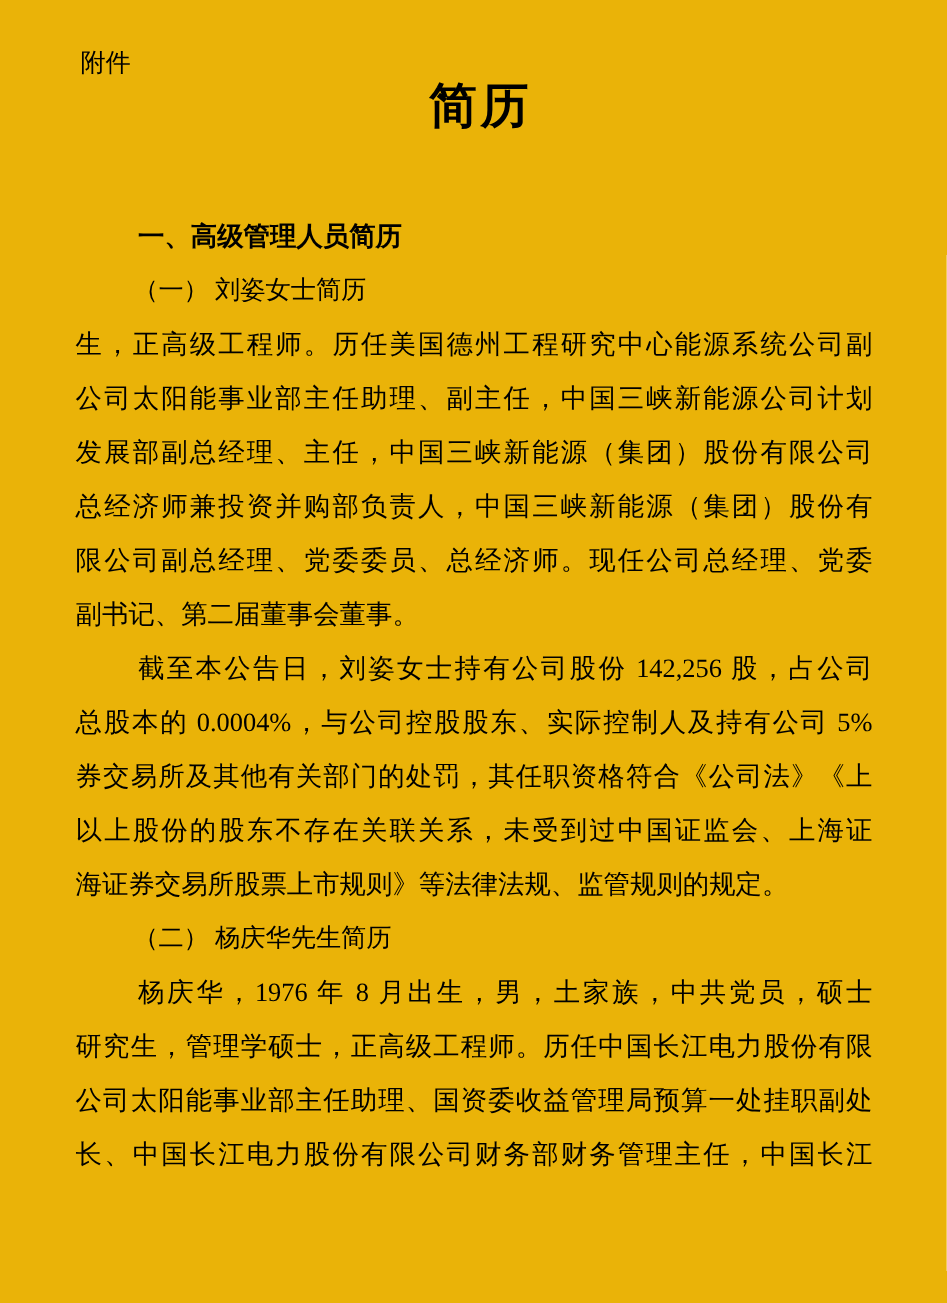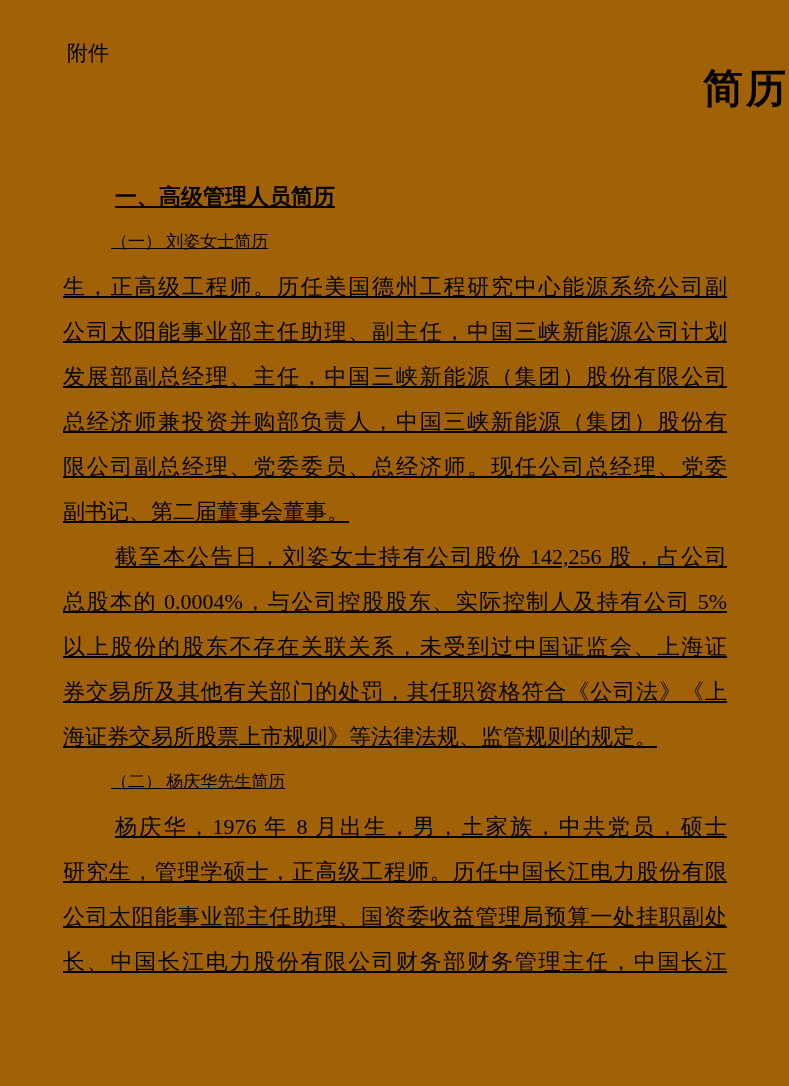--- a/index.html
+++ b/index.html
@@ -4,70 +4,69 @@
 <style>
   html, body {
     margin: 0;
     padding: 0;
     background: #ffffff;
   }
   .page {
     position: relative;
     width: 789px;
     height: 1086px;
-    background: #a16207;
+    background: #eab308;
     color: #000000;
     overflow: hidden;
     font-family: "Liberation Serif", "DejaVu Serif", serif;
   }
   .attachment-label {
     position: absolute;
     left: 67px;
     top: 41px;
     font-family: "Liberation Sans", "DejaVu Sans", sans-serif;
     font-size: 21px;
     line-height: 1.15;
     font-weight: 500;
   }
   .doc-title {
     position: absolute;
     left: 12px;
     right: 0;
     top: 66px;
-    text-align: right;
+    text-align: center;
     font-family: "Liberation Serif", "DejaVu Serif", serif;
     font-weight: bold;
     font-size: 40px;
     letter-spacing: 3px;
     line-height: 1.15;
   }
   .document-body {
     position: absolute;
     left: 63px;
     top: 174px;
     width: 664px;
     font-size: 22px;
     line-height: 45px;
-    text-decoration: underline;
   }
   .document-body > div {
     height: 45px;
     white-space: nowrap;
   }
   .document-body > div.wrapblock {
     white-space: normal;
   }
   .section-heading {
     font-family: "Liberation Sans", "DejaVu Sans", sans-serif;
     font-weight: 700;
     font-size: 22px;
     padding-left: 52px;
   }
   .sub-heading {
-    font-size: 17px;
+    font-size: 21px;
     padding-left: 48px;
   }
   .line {
     font-size: 22px;
   }
   .justify {
     text-align: justify;
     text-align-last: justify;
     white-space: normal !important;
   }
@@ -87,22 +86,22 @@
       <div class="section-heading">一、高级管理人员简历</div>
       <div class="sub-heading">（一） 刘姿女士简历</div>
       <div class="line justify wrapblock">生，正高级工程师。历任美国德州工程研究中心能源系统公司副</div>
       <div class="line justify wrapblock">公司太阳能事业部主任助理、副主任，中国三峡新能源公司计划</div>
       <div class="line justify wrapblock">发展部副总经理、主任，中国三峡新能源（集团）股份有限公司</div>
       <div class="line justify wrapblock">总经济师兼投资并购部负责人，中国三峡新能源（集团）股份有</div>
       <div class="line justify wrapblock">限公司副总经理、党委委员、总经济师。现任公司总经理、党委</div>
       <div class="line">副书记、第二届董事会董事。</div>
       <div class="line indent justify wrapblock">截至本公告日，刘姿女士持有公司股份 142,256 股，占公司</div>
       <div class="line justify wrapblock">总股本的 0.0004%，与公司控股股东、实际控制人及持有公司 5%</div>
+      <div class="line justify wrapblock">券交易所及其他有关部门的处罚，其任职资格符合《公司法》《上</div>
       <div class="line justify wrapblock">以上股份的股东不存在关联关系，未受到过中国证监会、上海证</div>
-      <div class="line justify wrapblock">券交易所及其他有关部门的处罚，其任职资格符合《公司法》《上</div>
       <div class="line">海证券交易所股票上市规则》等法律法规、监管规则的规定。</div>
       <div class="sub-heading">（二） 杨庆华先生简历</div>
       <div class="line indent justify wrapblock">杨庆华，1976 年 8 月出生，男，土家族，中共党员，硕士</div>
       <div class="line justify wrapblock">研究生，管理学硕士，正高级工程师。历任中国长江电力股份有限</div>
       <div class="line justify wrapblock">公司太阳能事业部主任助理、国资委收益管理局预算一处挂职副处</div>
       <div class="line justify wrapblock">长、中国长江电力股份有限公司财务部财务管理主任，中国长江</div>
     </div>
 </div>
 
 </body></html>

